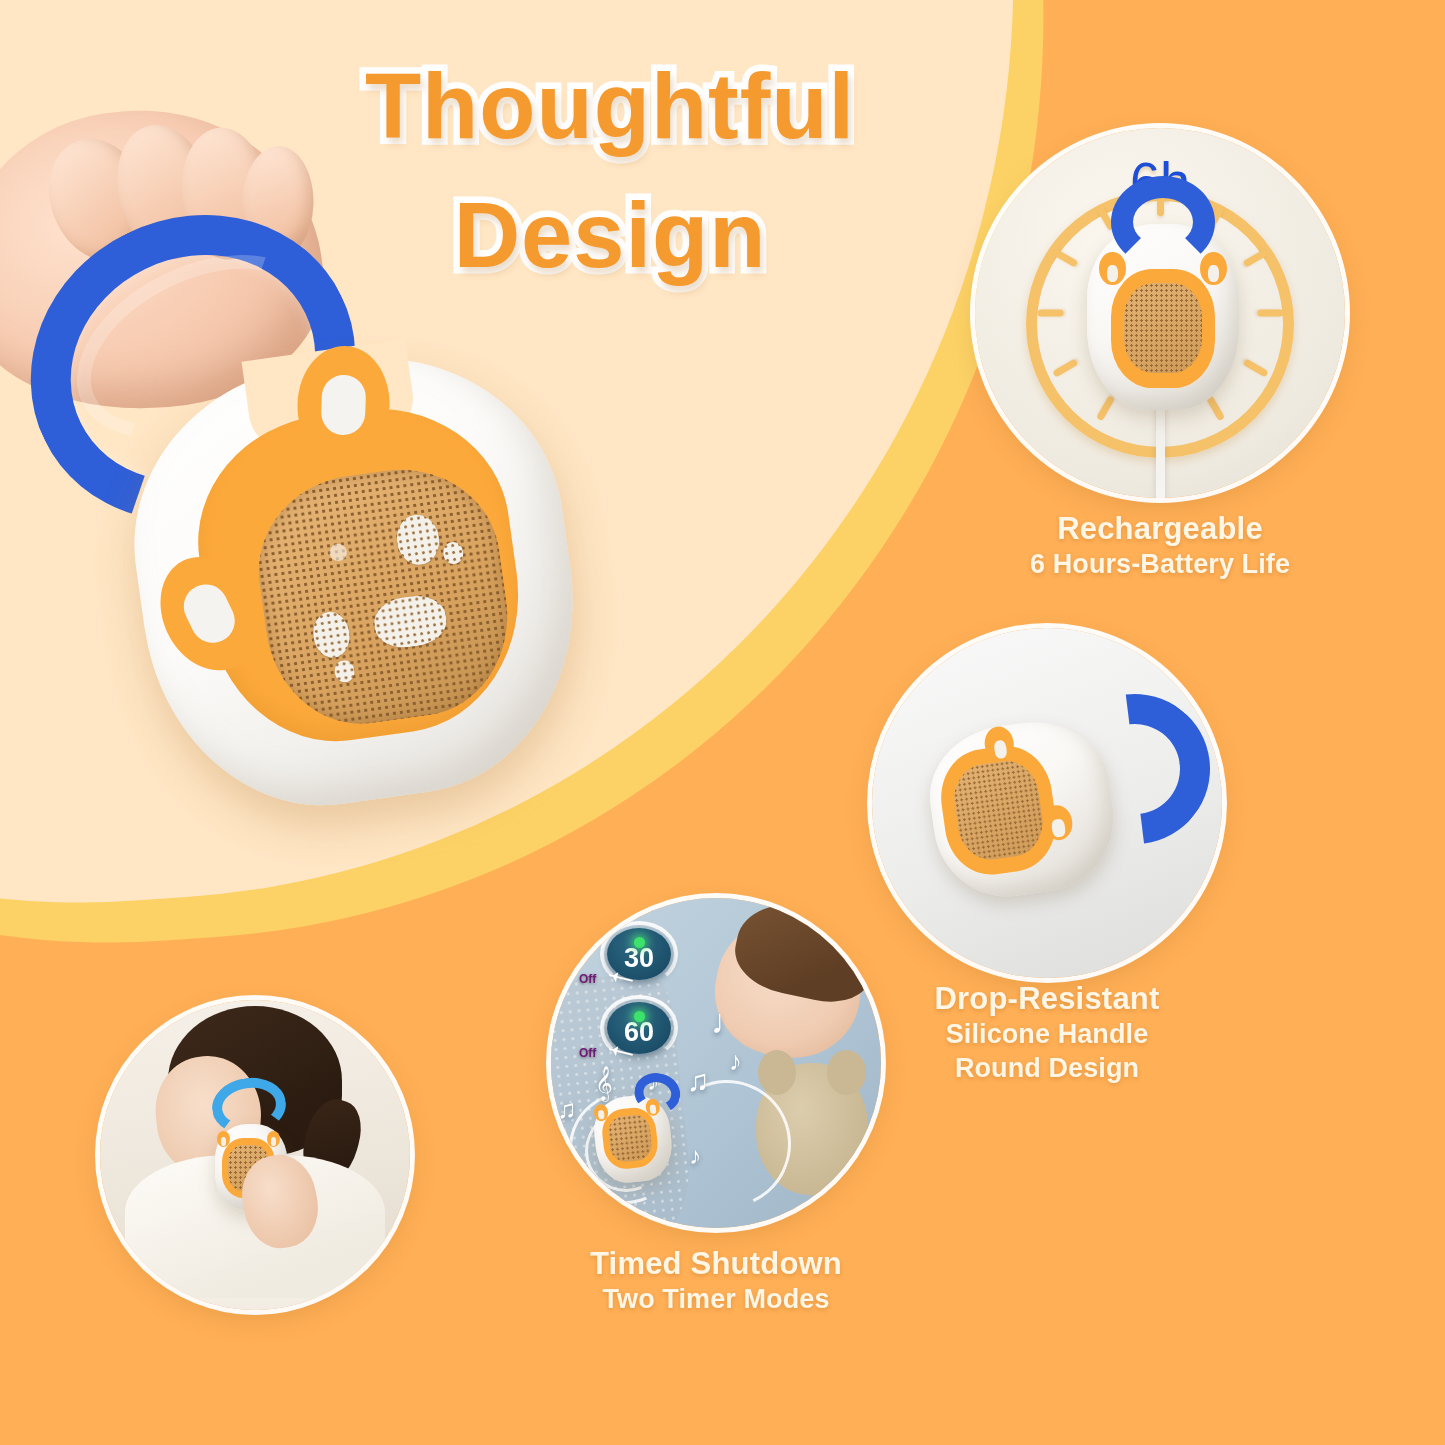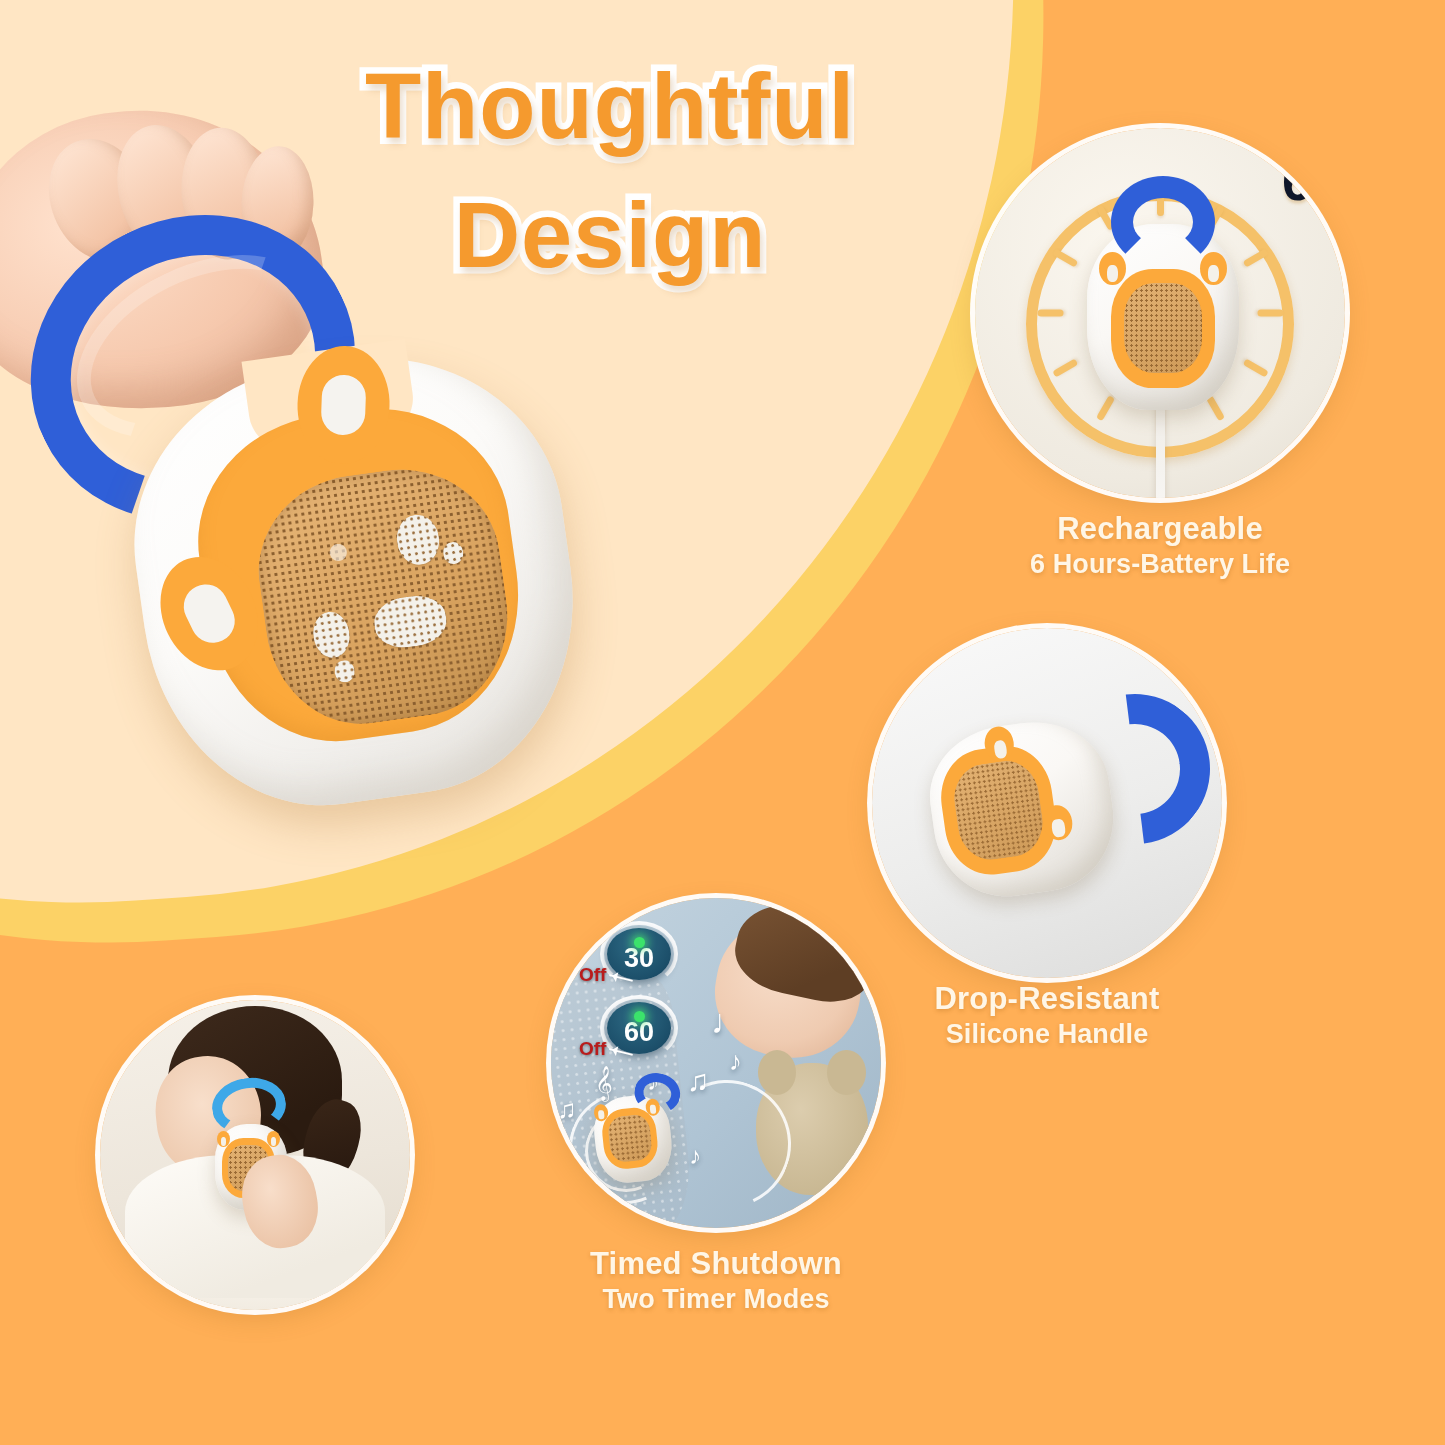--- a/index.html
+++ b/index.html
@@ -205,22 +205,22 @@
   .clock-bg { position:absolute; inset:0; background:radial-gradient(circle at 40% 30%, #FBF7EF 0%, #EFEAE0 70%, #E2DCD0 100%); }
   .clock-dial {
     position:absolute; left:50%; top:53%; width:268px; height:268px;
     margin:-134px 0 0 -134px;
     border:11px solid #F5C169; border-radius:50%;
     box-shadow:0 4px 10px rgba(190,140,60,0.25);
   }
   .tick { position:absolute; left:50%; top:50%; width:7px; height:123px; margin:-123px 0 0 -3.5px; transform-origin:50% 100%; }
   .tick i { display:block; width:7px; height:26px; background:#F5C169; border-radius:4px; box-shadow:0 2px 3px rgba(190,140,60,0.25); }
   .six-h {
-    position:absolute; left:0; right:0; top:22px; text-align:right;
-    font-size:54px; font-weight:bold; color:#0f172a;
+    position:absolute; left:0; right:0; top:22px; text-align:center;
+    font-size:54px; font-weight:normal; color:#1d4ed8;
     text-shadow:0 3px 3px rgba(200,150,70,0.35);
   }
   .charge-cable {
     position:absolute; left:50%; top:72%; width:9px; height:150px; margin-left:-4px;
     background:linear-gradient(#EFECE6,#FBFAF8); border-radius:5px;
     box-shadow:0 0 6px rgba(140,120,95,0.25);
   }
 
   
   .drop-bg { position:absolute; inset:0; background:linear-gradient(160deg,#FAFAFA 0%, #EDEDEC 55%, #DCDCDB 100%); }
@@ -279,21 +279,21 @@
     padding-top:8px;
     box-shadow:0 3px 8px rgba(10,40,60,0.45);
   }
   .timer-badge .led {
     position:absolute; left:50%; top:9px; width:11px; height:11px; margin-left:-5.5px;
     border-radius:50%; background:#3BE36B;
     box-shadow:0 0 9px 3px rgba(70,230,110,0.7);
   }
   .timer-badge .offlbl {
     position:absolute; left:-28px; bottom:-6px;
-    font-size:19px; font-weight:bold; color:#b91c1c;
+    font-size:12px; font-weight:bold; color:#701a75;
     text-shadow:0 1px 3px rgba(0,0,0,0.45);
   }
   .timer-badge .arrow {
     position:absolute; left:2px; bottom:1px; width:24px; height:2px;
     background:#FFFFFF; transform:rotate(14deg);
   }
   .timer-badge .arrow::after{
     content:""; position:absolute; left:-2px; top:-4px;
     border:5px solid transparent; border-right-color:#FFFFFF;
   }
@@ -460,20 +460,21 @@
         <span class="mear" style="left:46%; top:-16%;"></span>
         <span class="mear" style="right:-14%; top:52%;"></span>
         <span class="mmesh"></span>
       </span>
     </div>
   </div>
 
   <div class="caption" style="left:860px; top:980px; width:374px;">
     <div class="cap-title">Drop-Resistant</div>
     <div class="cap-sub">Silicone Handle</div>
+    <div class="cap-sub">Round Design</div>
   </div>
 
   <div class="circle" style="left:551px; top:898px; width:330px; height:330px;">
     <div class="sleep-bg"></div>
     <div class="blanket-knit"></div>
     <div class="baby-head"></div>
     <div class="baby-hair"></div>
     <div class="teddy"></div>
 
     <span class="wave" style="left:18px; top:194px; width:112px; height:112px; transform:rotate(22deg);"></span>

